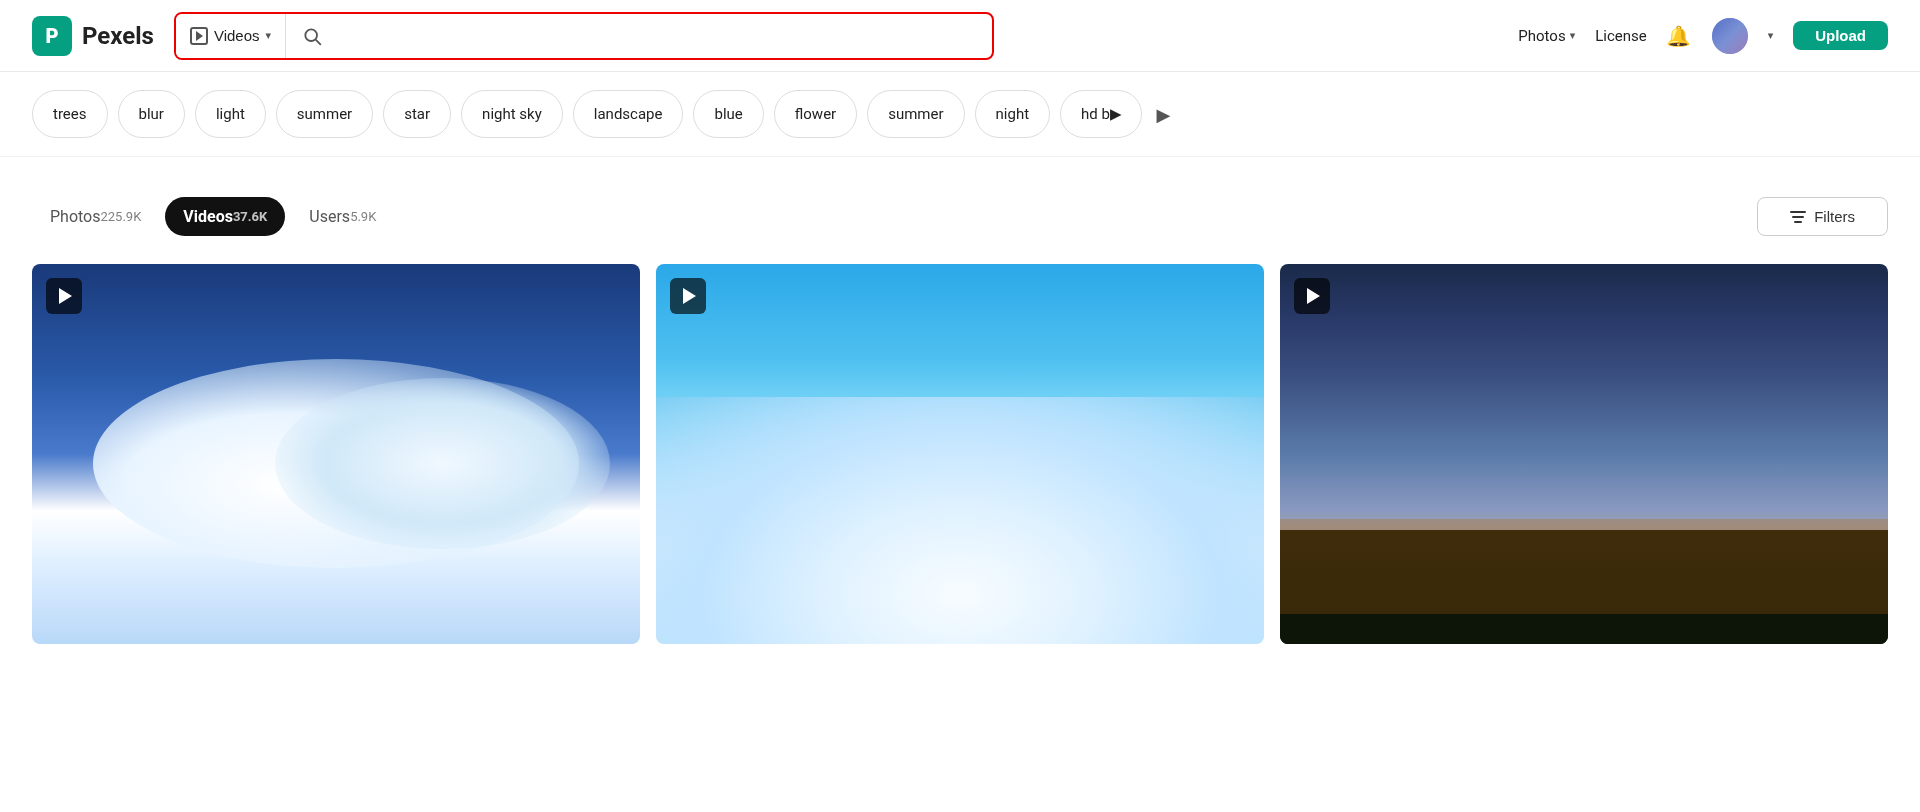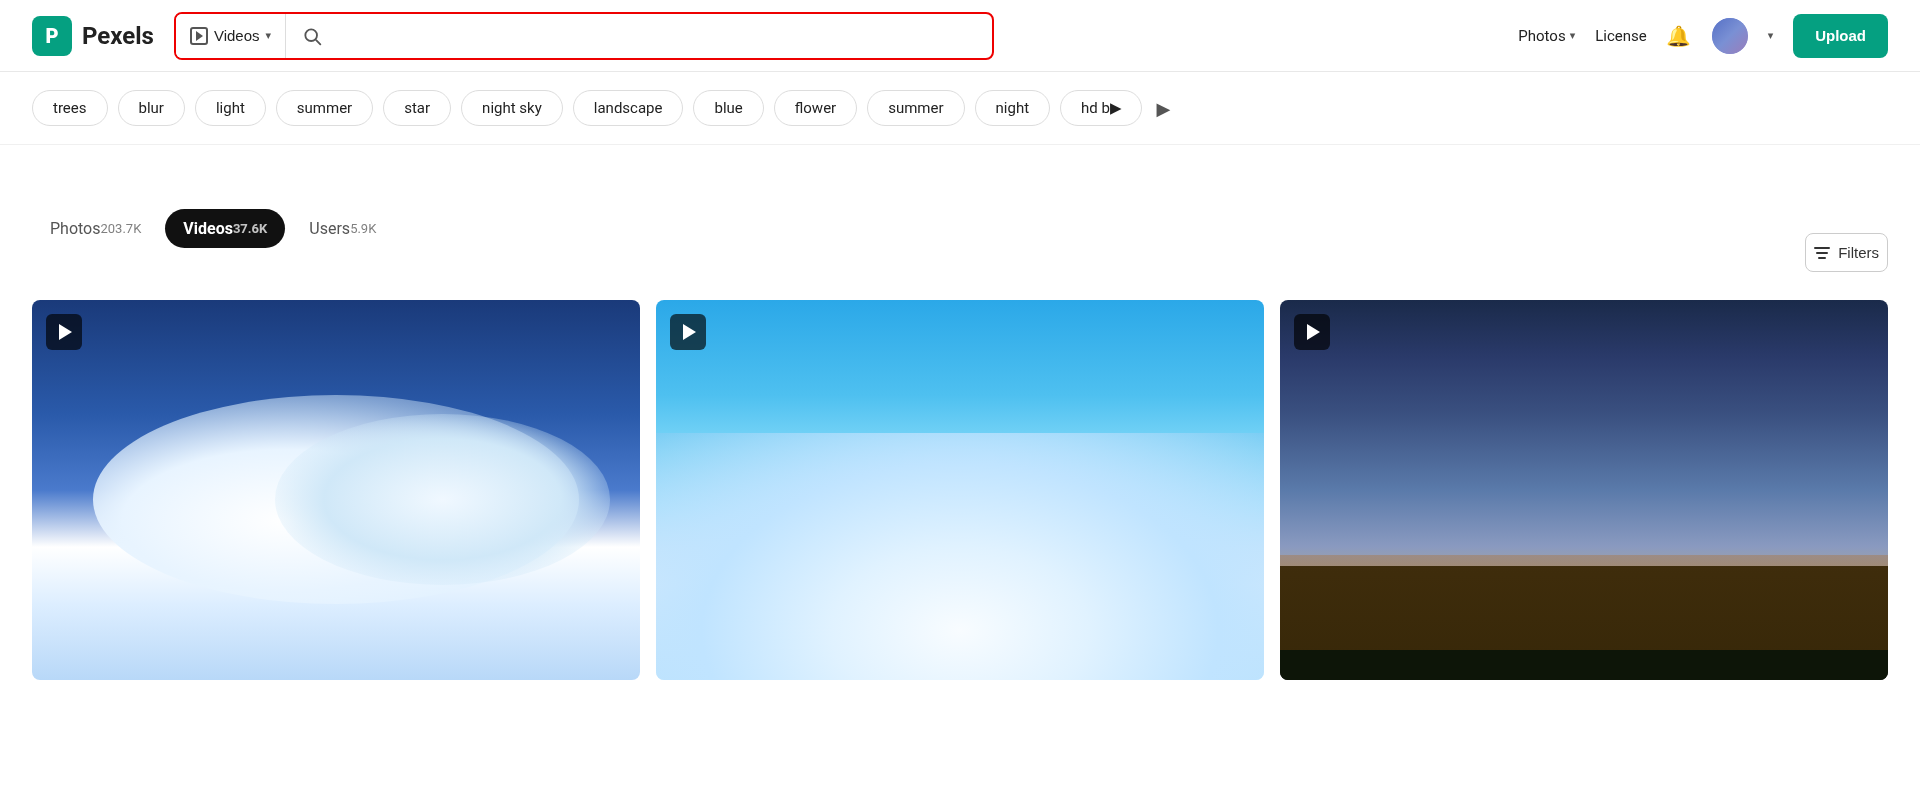--- a/index.html
+++ b/index.html
@@ -152,40 +152,40 @@
       height: 36px;
       border-radius: 50%;
       background: linear-gradient(135deg, #5570c6 0%, #7a90d4 50%, #9b7dbb 100%);
     }
     .upload-btn {
       background: #05a081;
       color: white;
       border: none;
       border-radius: 8px;
       padding: 0 22px;
-      height: 44px;
+      height: 29px;
       font-size: 15px;
       font-weight: 700;
       cursor: pointer;
     }
 
     
     .tags-row {
       display: flex;
       align-items: center;
       padding: 18px 32px;
       gap: 10px;
       overflow: hidden;
       border-bottom: 1px solid #f0f0f0;
     }
     .tag-pill {
       display: flex;
       align-items: center;
       justify-content: center;
-      padding: 8px 20px;
+      padding: 14px 20px;
       border: 1.5px solid #ddd;
       border-radius: 50px;
       font-size: 15px;
       color: #222;
       cursor: pointer;
       white-space: nowrap;
       background: #fff;
       text-decoration: none;
     }
     .more-arrow {
@@ -235,28 +235,27 @@
     }
     .tab-count {
       font-size: 13px;
       opacity: 0.75;
     }
     .filters-btn {
       margin-left: auto;
       display: flex;
       align-items: center;
       gap: 8px;
-      padding: 10px 8px;
+      padding: 10px 32px;
       border: 1.5px solid #ccc;
       border-radius: 8px;
       background: #fff;
       cursor: pointer;
       font-size: 15px;
       color: #333;
-      margin-top: 48px;
     }
     .filter-icon {
       display: flex;
       flex-direction: column;
       gap: 3px;
     }
     .filter-icon span {
       display: block;
       height: 2px;
       background: #333;
@@ -450,21 +449,21 @@
   <a class="tag-pill" href="#">hd b▶</a>
   <span class="more-arrow">▶</span>
 </div>
 
 <main class="main">
 
   <div class="tabs-row">
     <div class="tab-group">
       <div class="tab-item">
         <span>Photos</span>
-        <span class="tab-count">203.7K</span>
+        <span class="tab-count">225.9K</span>
       </div>
       <div class="tab-item active">
         <span>Videos</span>
         <span class="tab-count">37.6K</span>
       </div>
       <div class="tab-item">
         <span>Users</span>
         <span class="tab-count">5.9K</span>
       </div>
     </div>

